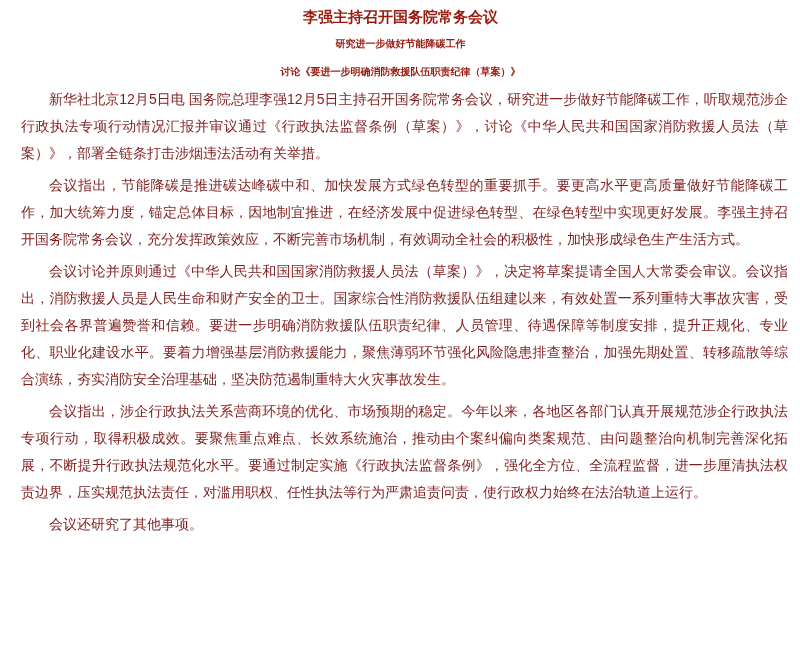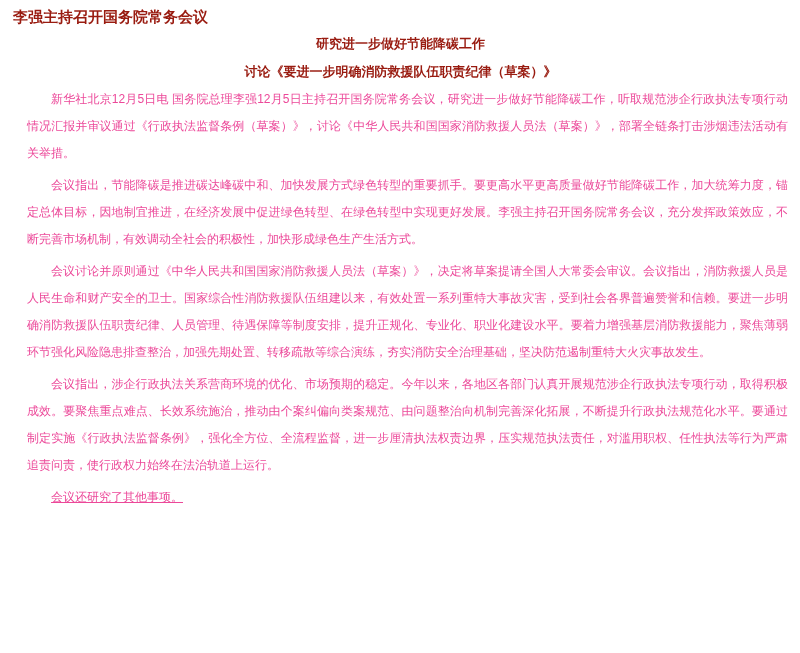--- a/index.html
+++ b/index.html
@@ -16,44 +16,44 @@
     overflow: hidden;
     box-sizing: border-box;
     padding: 4px 12px 0 13px;
     font-family: "Liberation Sans", sans-serif;
   }
   .article-title {
     margin: 0;
     font-size: 15px;
     line-height: 26px;
     font-weight: bold;
+    text-align: center;
     color: #991b10;
     font-family: "Liberation Sans", sans-serif;
   }
   .subtitle {
     margin: 0;
-    font-size: 13px;
+    font-size: 10px;
     line-height: 28px;
     font-weight: bold;
     text-align: center;
     color: #991b10;
     font-family: "Liberation Serif", serif;
   }
   .body-text p {
-    margin: 0 0 5px 14px;
-    font-size: 12px;
+    margin: 0 0 5px 8px;
+    font-size: 14px;
     line-height: 27px;
-    color: #ec4899;
+    color: #7f1d1d;
     text-indent: 2em;
     text-align: justify;
     font-family: "Liberation Sans", sans-serif;
   }
   .body-text p:last-child {
     margin-bottom: 0;
-    text-decoration: underline;
   }
 </style>
 </head>
 <body>
 
 <div class="page">
   <h1 class="article-title">李强主持召开国务院常务会议</h1>
 
   <div class="subtitles">
     <div class="subtitle">研究进一步做好节能降碳工作</div>

